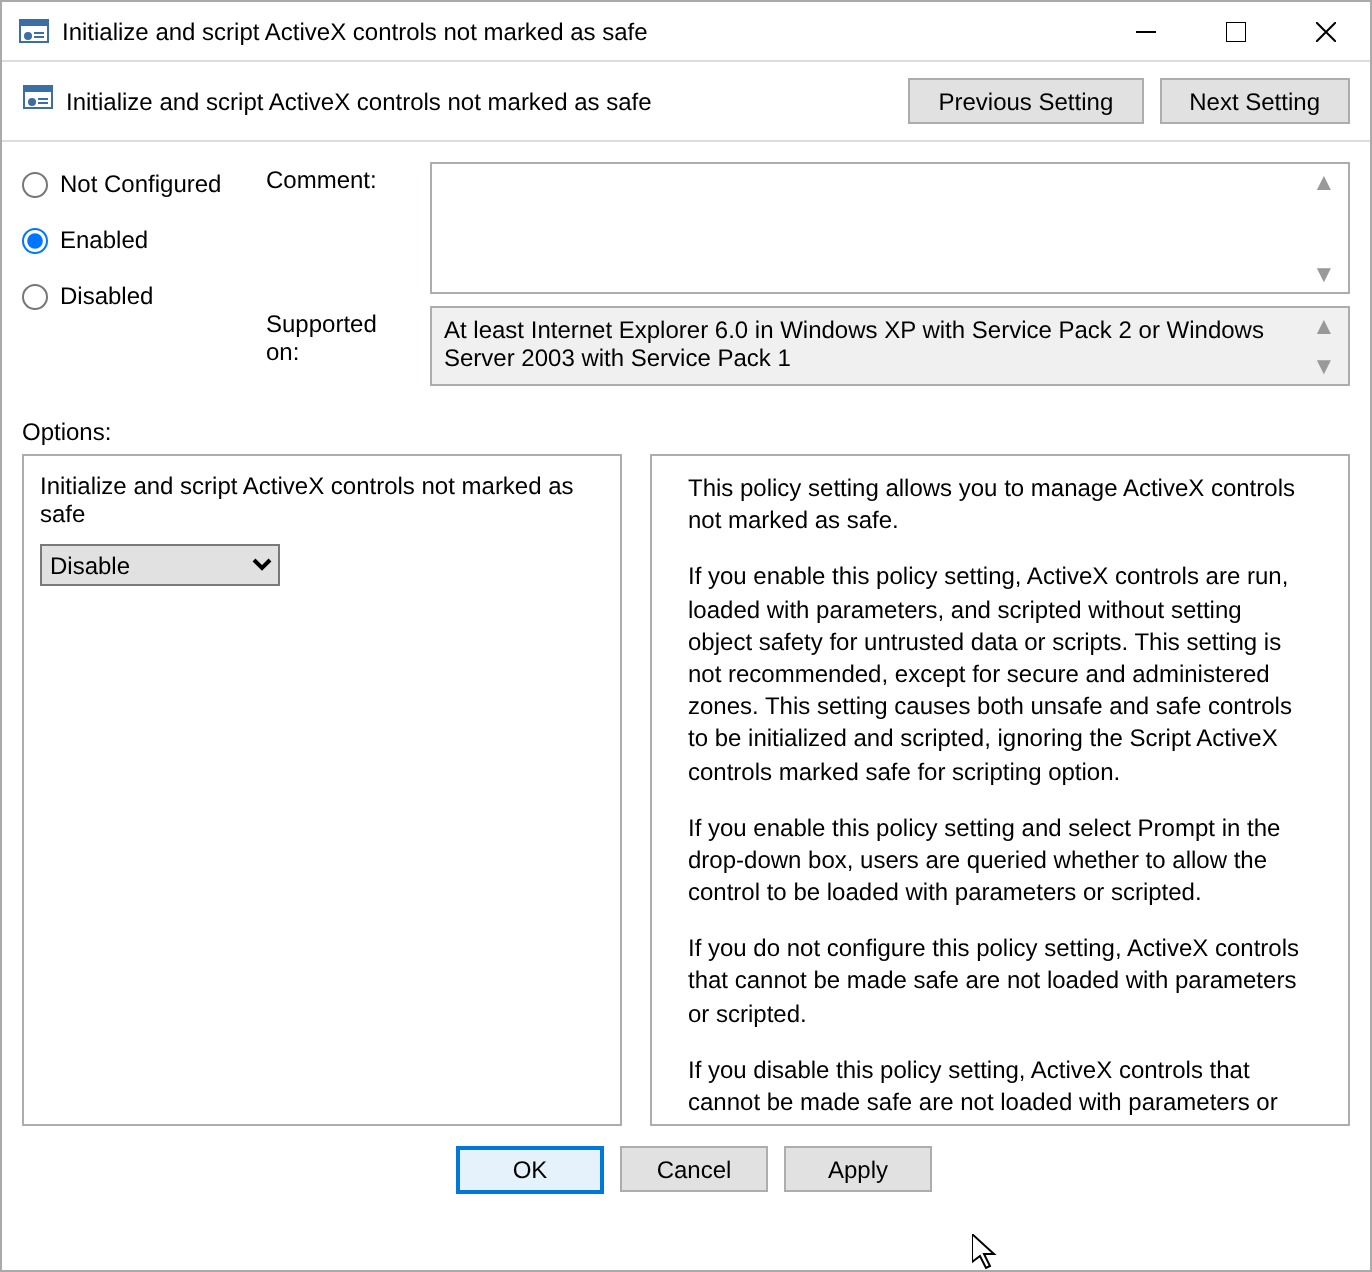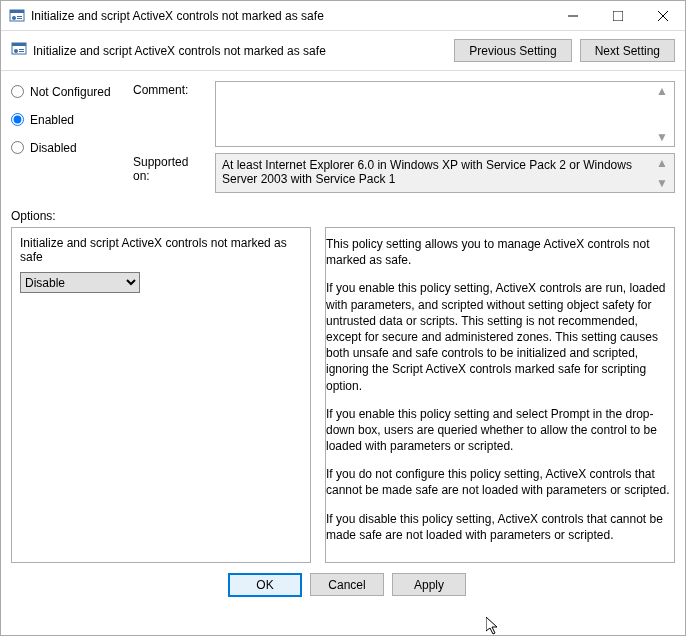--- a/index.html
+++ b/index.html
@@ -6,34 +6,34 @@
 body{background:#fff;width:686px;height:636px;overflow:hidden;border:1px solid #aaa}
 .titlebar{height:30px;display:flex;align-items:center;padding:0 0 0 8px;border-bottom:1px solid #ddd}
 .titlebar .icon{width:16px;height:16px;margin-right:6px}
 .titlebar .title{flex:1}
 .titlebar .winbtn{width:45px;height:29px;display:flex;align-items:center;justify-content:center}
 .subheader{display:flex;align-items:center;padding:8px 10px;border-bottom:1px solid #ddd}
 .subheader .subtitle{flex:1;margin-left:6px}
 .subheader button{margin-left:8px;height:23px;padding:0 14px;background:#e1e1e1;border:1px solid #adadad}
 .config{display:flex;padding:10px 10px 4px 10px}
 .radios{width:122px}
-.radios label{display:flex;align-items:flex-start;margin:4px 0 14px 0}
+.radios label{display:flex;align-items:flex-end;margin:4px 0 14px 0}
 .radios input{margin-right:6px}
 .fields{flex:1}
 .frow{display:flex;margin-bottom:6px}
 .flabel{width:82px;text-align:left;padding-right:8px;padding-top:2px}
 .comment-box{flex:1;height:66px;border:1px solid #abadb3;background:#fff;position:relative}
 .supported-box{flex:1;min-height:40px;border:1px solid #abadb3;background:#f0f0f0;padding:4px 20px 4px 6px;position:relative;color:#000}
 .scrollhint{position:absolute;right:2px;top:2px;bottom:2px;width:16px;display:flex;flex-direction:column;justify-content:space-between;color:#999}
 .panes{display:flex;padding:0 10px}
 .pane-label{padding:6px 0 4px 0}
 .left-col{width:300px;margin-right:14px}
 .right-col{flex:1}
 .options-box{border:1px solid #abadb3;height:336px;padding:8px}
-.help-box{border:1px solid #abadb3;height:336px;padding:8px 0;overflow:auto}
+.help-box{border:1px solid #abadb3;height:336px;padding:8px 18px;overflow:auto}
 .help-box p{margin-bottom:12px;line-height:1.35}
 select{width:120px;height:21px;border:1px solid #7a7a7a;background:#e1e1e1;margin-top:8px}
 .footer{display:flex;justify-content:center;padding:10px 12px}
 .footer button{width:74px;height:23px;margin-left:8px;background:#e1e1e1;border:1px solid #adadad}
 .footer button.primary{border:2px solid #0078d7;background:#e5f1fb;height:24px}
 .cursor{position:absolute;left:486px;top:617px;pointer-events:none}
 </style>
 </head>
 <body>
 

